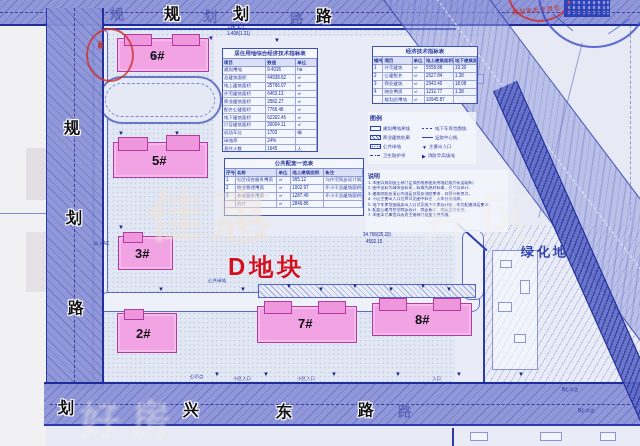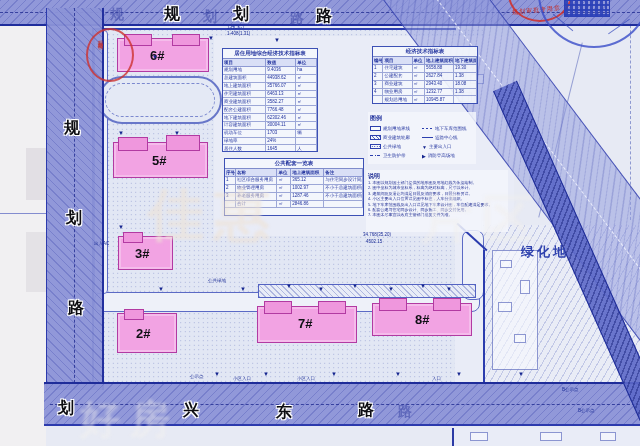--- a/index.html
+++ b/index.html
@@ -183,20 +183,21 @@
   <span class="rlbl halo" style="left:64px;top:118px">规</span>
   <span class="rlbl halo" style="left:66px;top:208px">划</span>
   <span class="rlbl halo" style="left:68px;top:298px">路</span>
   <span class="rlbl halo" style="left:58px;top:398px">划</span>
 
   <span class="rlbl halo" style="left:183px;top:400px">兴</span>
   <span class="rlbl halo" style="left:276px;top:402px">东</span>
   <span class="rlbl halo" style="left:358px;top:400px">路</span>
   <span class="ghost" style="left:398px;top:403px">路</span>
 
+  <span class="plot" style="left:228px;top:251px">D地块</span>
   <span class="glabel" style="left:521px;top:243px">绿化地</span>
 
   <div class="tbl" style="left:222px;top:48px;width:96px;height:104px">
       <div class="tbl-title">居住用地综合经济技术指标表</div>
       <div class="tbl-row tbl-head">
         <span class="tbl-cell" style="width: 46%;">项目</span>
         <span class="tbl-cell" style="width: 32%;">数值</span>
         <span class="tbl-cell" style="width: 22%;">单位</span>
       </div>
       <div class="tbl-row">

